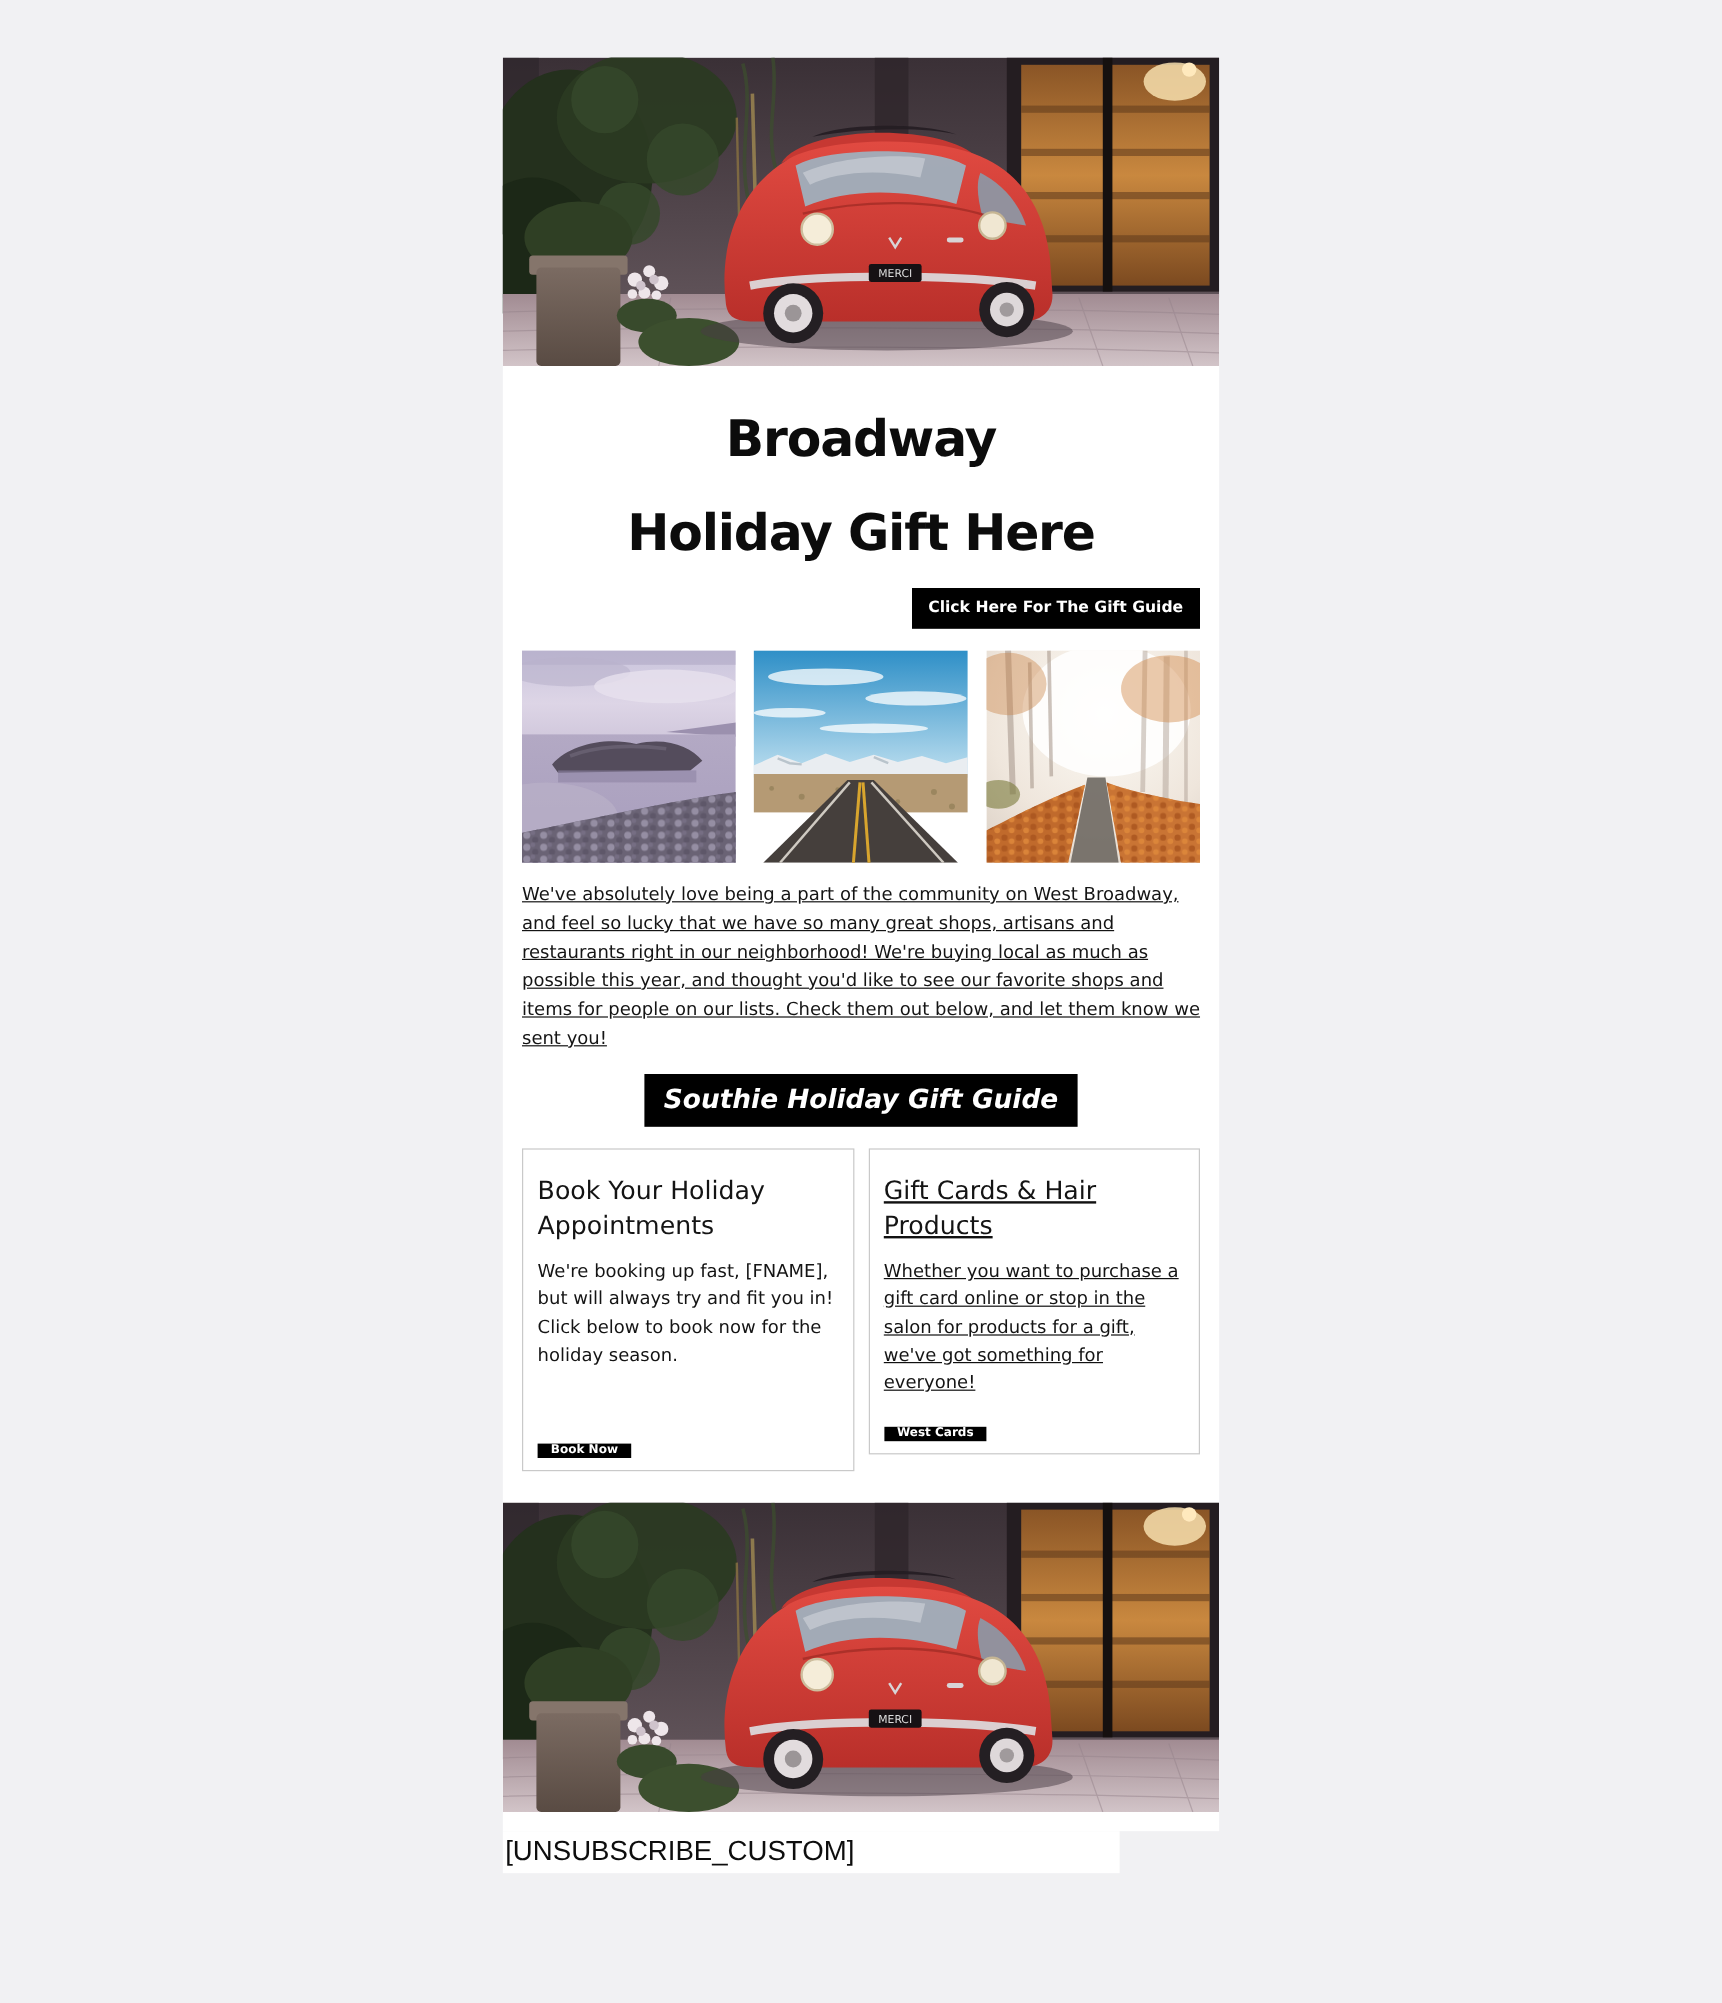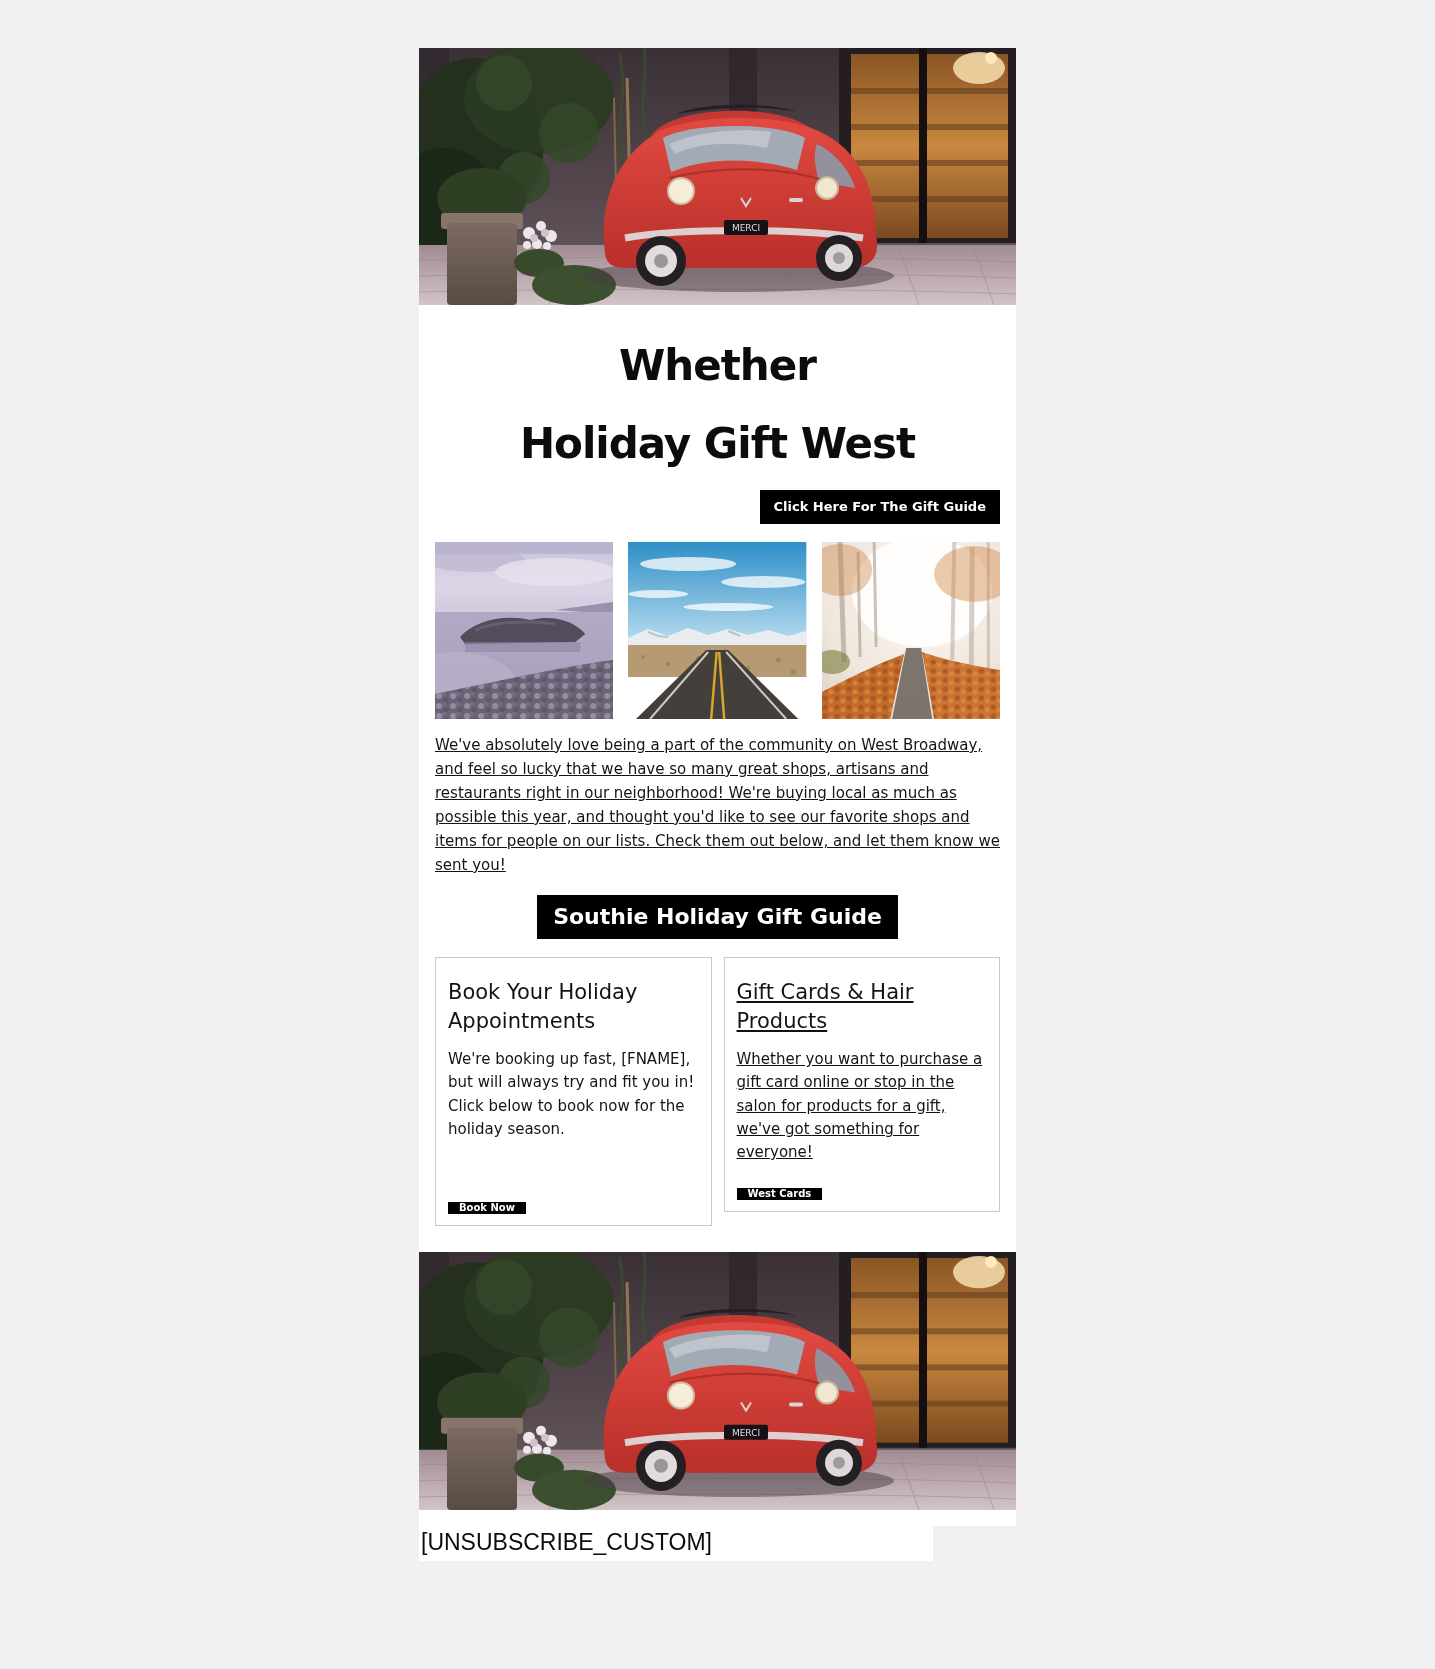--- a/index.html
+++ b/index.html
@@ -28,21 +28,21 @@
     display:inline-block;background:#000;color:#fff;font-weight:bold;
     font-size:13px;line-height:1.2;padding:9px 14px;cursor:pointer;
     border:none;font-family:inherit;text-decoration:none;white-space:nowrap;
   }
   .gallery{display:grid;grid-template-columns:1fr 1fr 1fr;gap:15px;margin-top:18px;}
   .gallery svg{display:block;width:100%;height:177px;}
   .intro{font-size:15px;line-height:1.6;margin:14px 0 0;text-align:left;color:#141414;text-decoration:underline;}
   .banner-row{text-align:center;margin-top:18px;}
   .banner{
     display:inline-block;background:#000;color:#fff;font-weight:bold;
-    font-size:22px;line-height:1.2;padding:9px 16px;cursor:pointer;
+    font-size:22px;line-height:1.2;padding:9px 16px;cursor:pointer;font-style:italic;
   }
   .cards{display:grid;grid-template-columns:1fr 1fr;gap:12px;margin-top:18px;align-items:start;}
   .card{
     border:1px solid #c9c9c9;background:#fff;box-sizing:border-box;
     display:flex;flex-direction:column;text-align:left;padding:20px 12px 10px;
   }
   .card-0{min-height:269px;}
   .card-1{min-height:255px;text-decoration:underline;}
   .card h2{font-size:21px;font-weight:normal;line-height:1.35;margin:0;color:#141414;}
   .card p{font-size:15px;line-height:1.55;margin:13px 0 0;color:#141414;}
@@ -191,22 +191,22 @@
 
   <div class="hero-img">
     <svg width="597" height="257" viewBox="0 0 597 257" preserveAspectRatio="none">
         <use href="#car-scene"></use>
       </svg>
   </div>
 
   <div class="content">
 
     <h1 class="title">
-        <span>Whether</span>
-        <span>Holiday Gift West</span>
+        <span>Broadway</span>
+        <span>Holiday Gift Here</span>
       </h1>
 
 
     <div class="cta-row">
       <a class="btn">Click Here For The Gift Guide</a>
     </div>
 
     <div class="gallery">
       <svg viewBox="0 0 178 177" preserveAspectRatio="none">
         <rect width="178" height="80" fill="url(#skyG1)"></rect>

